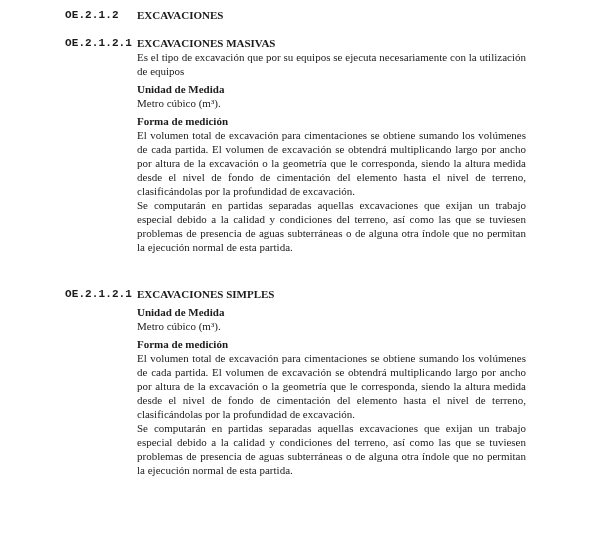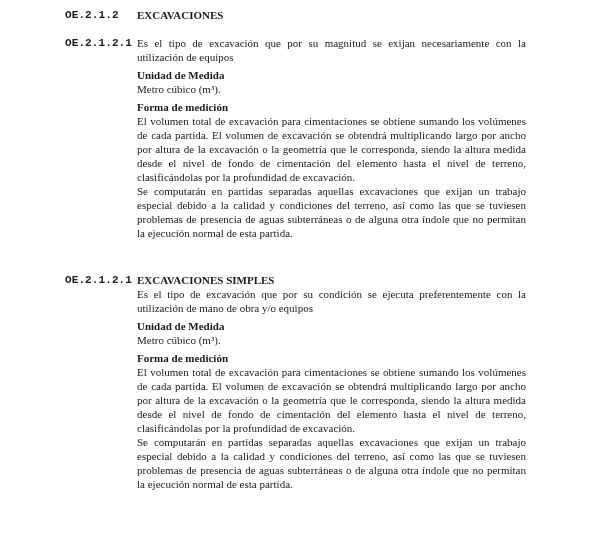--- a/index.html
+++ b/index.html
@@ -42,40 +42,40 @@
   <div class="row">
     <div class="num-col">OE.2.1.2</div>
     <div class="content-col">
       <div class="bold">EXCAVACIONES</div>
     </div>
   </div>
 
   <div class="row section-masivas">
     <div class="num-col">OE.2.1.2.1</div>
     <div class="content-col">
-      <p class="just">Es el tipo de excavación que por su magnitud se exijan necesariamente con la utilización de equipos</p>
+      <div class="bold">EXCAVACIONES MASIVAS</div>
+      <p class="just">Es el tipo de excavación que por su equipos se ejecuta necesariamente con la utilización de equipos</p>
 
       <div class="gap-block">
         <div class="bold">Unidad de Medida</div>
         <p>Metro cúbico (m³).</p>
       </div>
 
       <div class="gap-block">
         <div class="bold">Forma de medición</div>
         <p class="just">El volumen total de excavación para cimentaciones se obtiene sumando los volúmenes de cada partida. El volumen de excavación se obtendrá multiplicando largo por ancho por altura de la excavación o la geometría que le corresponda, siendo la altura medida desde el nivel de fondo de cimentación del elemento hasta el nivel de terreno, clasificándolas por la profundidad de excavación.</p>
         <p class="just">Se computarán en partidas separadas aquellas excavaciones que exijan un trabajo especial debido a la calidad y condiciones del terreno, así como las que se tuviesen problemas de presencia de aguas subterráneas o de alguna otra índole que no permitan la ejecución normal de esta partida.</p>
       </div>
     </div>
   </div>
 
   <div class="row section-simples">
     <div class="num-col">OE.2.1.2.1</div>
     <div class="content-col">
       <div class="bold">EXCAVACIONES SIMPLES</div>
-      <p class="just">Es el tipo de excavación que por su condición se ejecuta preferentemente con la utilización de mano de obra y/o equipos</p>
 
       <div class="gap-block">
         <div class="bold">Unidad de Medida</div>
         <p>Metro cúbico (m³).</p>
       </div>
 
       <div class="gap-block">
         <div class="bold">Forma de medición</div>
         <p class="just">El volumen total de excavación para cimentaciones se obtiene sumando los volúmenes de cada partida. El volumen de excavación se obtendrá multiplicando largo por ancho por altura de la excavación o la geometría que le corresponda, siendo la altura medida desde el nivel de fondo de cimentación del elemento hasta el nivel de terreno, clasificándolas por la profundidad de excavación.</p>
         <p class="just">Se computarán en partidas separadas aquellas excavaciones que exijan un trabajo especial debido a la calidad y condiciones del terreno, así como las que se tuviesen problemas de presencia de aguas subterráneas o de alguna otra índole que no permitan la ejecución normal de esta partida.</p>

